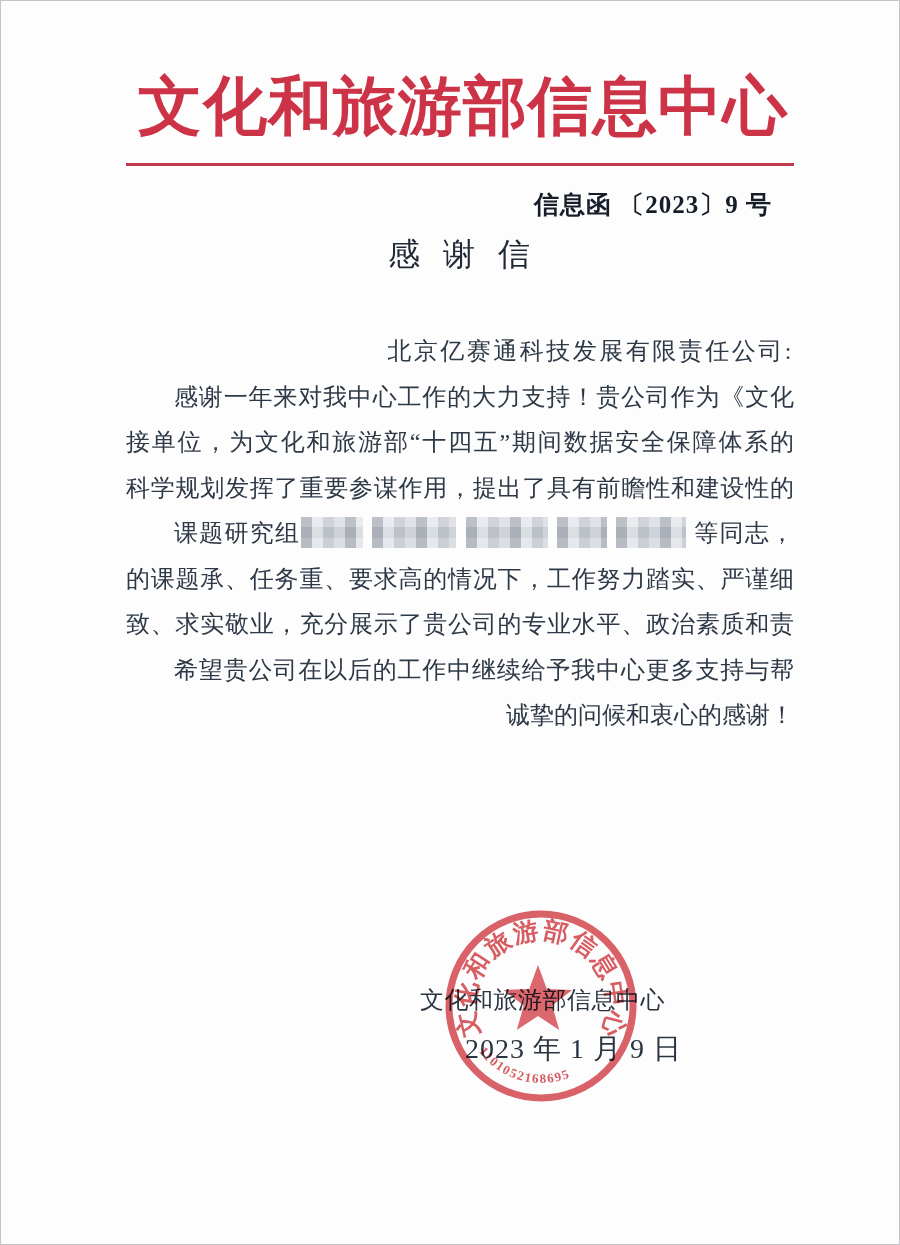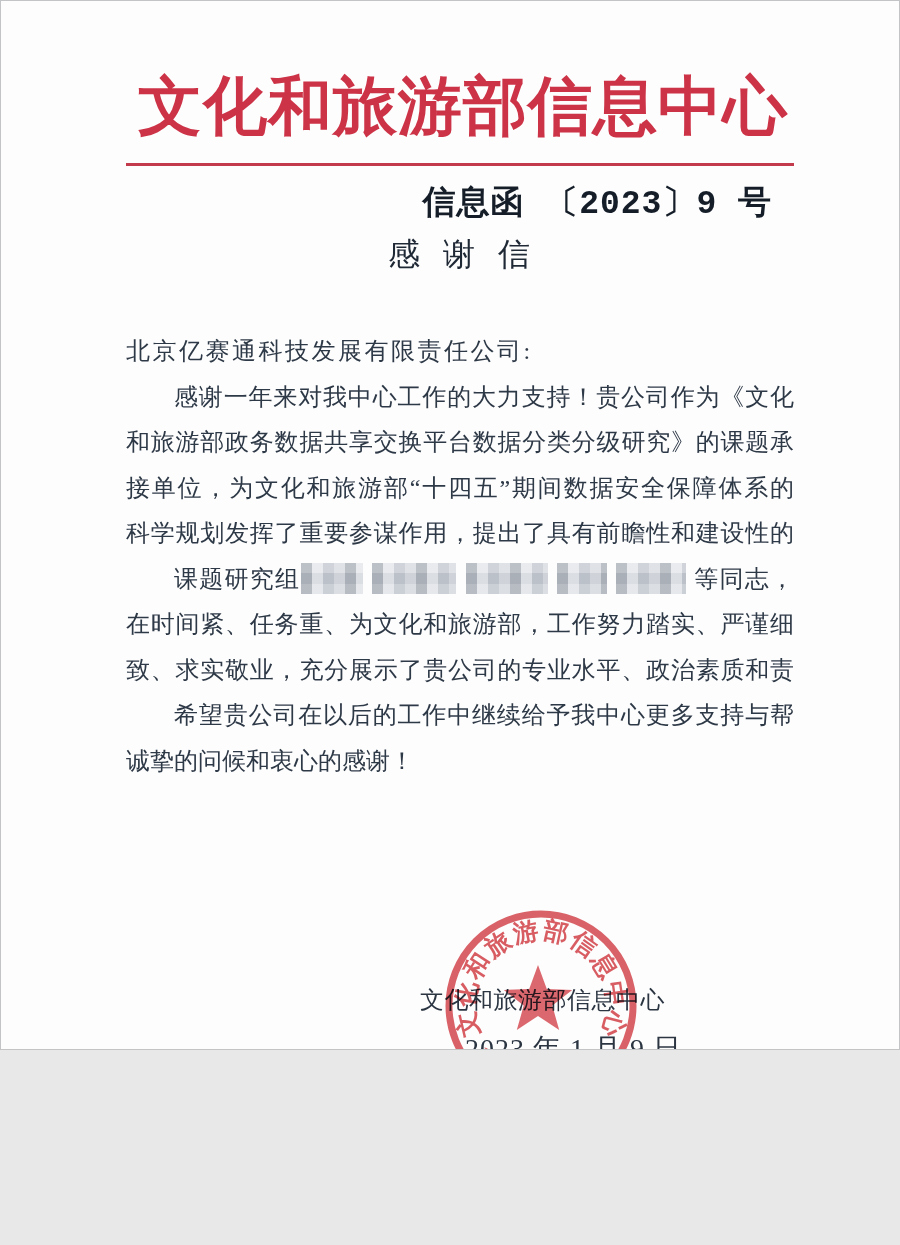--- a/index.html
+++ b/index.html
@@ -1,18 +1,18 @@
 <!DOCTYPE html>
 <html><head>
 <meta charset="utf-8">
 <style>
   html,body{margin:0;padding:0;background:#e8e8e8;}
   .page{
     position:relative;
-    width:900px;height:1050px;
+    width:900px;height:1245px;
     margin:0 auto;
     background:#fdfdfd;
     border:1px solid #c2c4c6;
     box-sizing:border-box;
     overflow:hidden;
     font-family:"Liberation Serif","DejaVu Serif",serif;
   }
   .org-title{
     position:absolute;top:66px;left:128px;width:668px;
     margin:0;text-align:center;
@@ -21,38 +21,38 @@
     color:#cd3347;
     font-family:"Liberation Serif","DejaVu Serif",serif;
   }
   .red-line{
     position:absolute;top:162px;left:125px;width:668px;height:3px;
     background:#c33a4d;
   }
   .doc-number{
     position:absolute;top:189px;left:125px;width:646px;
     text-align:right;
-    font-size:33px;line-height:30px;font-weight:700;
+    font-size:25px;line-height:30px;font-weight:700;
     color:#141d28;letter-spacing:1px;
-    font-family:Liberation Mono, monospace;
+    font-family:Liberation Serif, serif;
   }
   .letter-title{
     position:absolute;top:233px;left:125px;width:668px;
     margin:0;text-align:center;
     font-size:32px;line-height:40px;font-weight:400;
     word-spacing:10px;letter-spacing:2px;
     color:#1f2835;
     font-family:"Liberation Sans","DejaVu Sans",sans-serif;
   }
   .body-block{
     position:absolute;top:328px;left:125px;width:668px;
     font-size:24px;line-height:45.5px;
     color:#2e3947;
   }
-  .line{white-space:nowrap;}
+  .line{white-space:nowrap;text-align:right;}
   .line.just{
     white-space:normal;
     text-align:justify;
     text-align-last:justify;
     text-justify:inter-character;
   }
   .line.indent{text-indent:48px;}
   .salutation{letter-spacing:2.5px;}
   .mosaic{
     display:inline-block;height:31px;vertical-align:-7px;margin:0 1px;
@@ -88,25 +88,24 @@
   <div class="red-line"></div>
 
   <div class="doc-number">信息函 〔2023〕9 号</div>
 
   <h2 class="letter-title">感 谢 信</h2>
 
   <div class="body-block">
     <div class="line salutation">北京亿赛通科技发展有限责任公司:</div>
 
   <div class="line indent just">感谢一年来对我中心工作的大力支持！贵公司作为《文化</div>
-      <div class="line just">和旅游部政务数据共享交换平台数据分类分级研究》的课题承</div>
       <div class="line just">接单位，为文化和旅游部“十四五”期间数据安全保障体系的</div>
       <div class="line just">科学规划发挥了重要参谋作用，提出了具有前瞻性和建设性的</div>
       <div class="line indent just"><span>课题研究组</span><span class="mosaic m0"></span> <span class="mosaic m1"></span> <span class="mosaic m2"></span> <span class="mosaic m3"></span> <span class="mosaic m4"></span> <span>等同志，</span></div>
-      <div class="line just">在时间紧、任务重、为文化和旅游部，工作努力踏实、严谨细</div>
+      <div class="line just">的课题承、任务重、要求高的情况下，工作努力踏实、严谨细</div>
       <div class="line just">致、求实敬业，充分展示了贵公司的专业水平、政治素质和责</div>
       <div class="line indent just">希望贵公司在以后的工作中继续给予我中心更多支持与帮</div>
       <div class="line">诚挚的问候和衷心的感谢！</div>
     </div>
 
   <div class="sig-org">文化和旅游部信息中心</div>
   <div class="sig-date">2023 年 1 月 9 日</div>
 
   <svg class="seal-svg" viewBox="0 0 210 210" aria-hidden="true">
     <defs>

